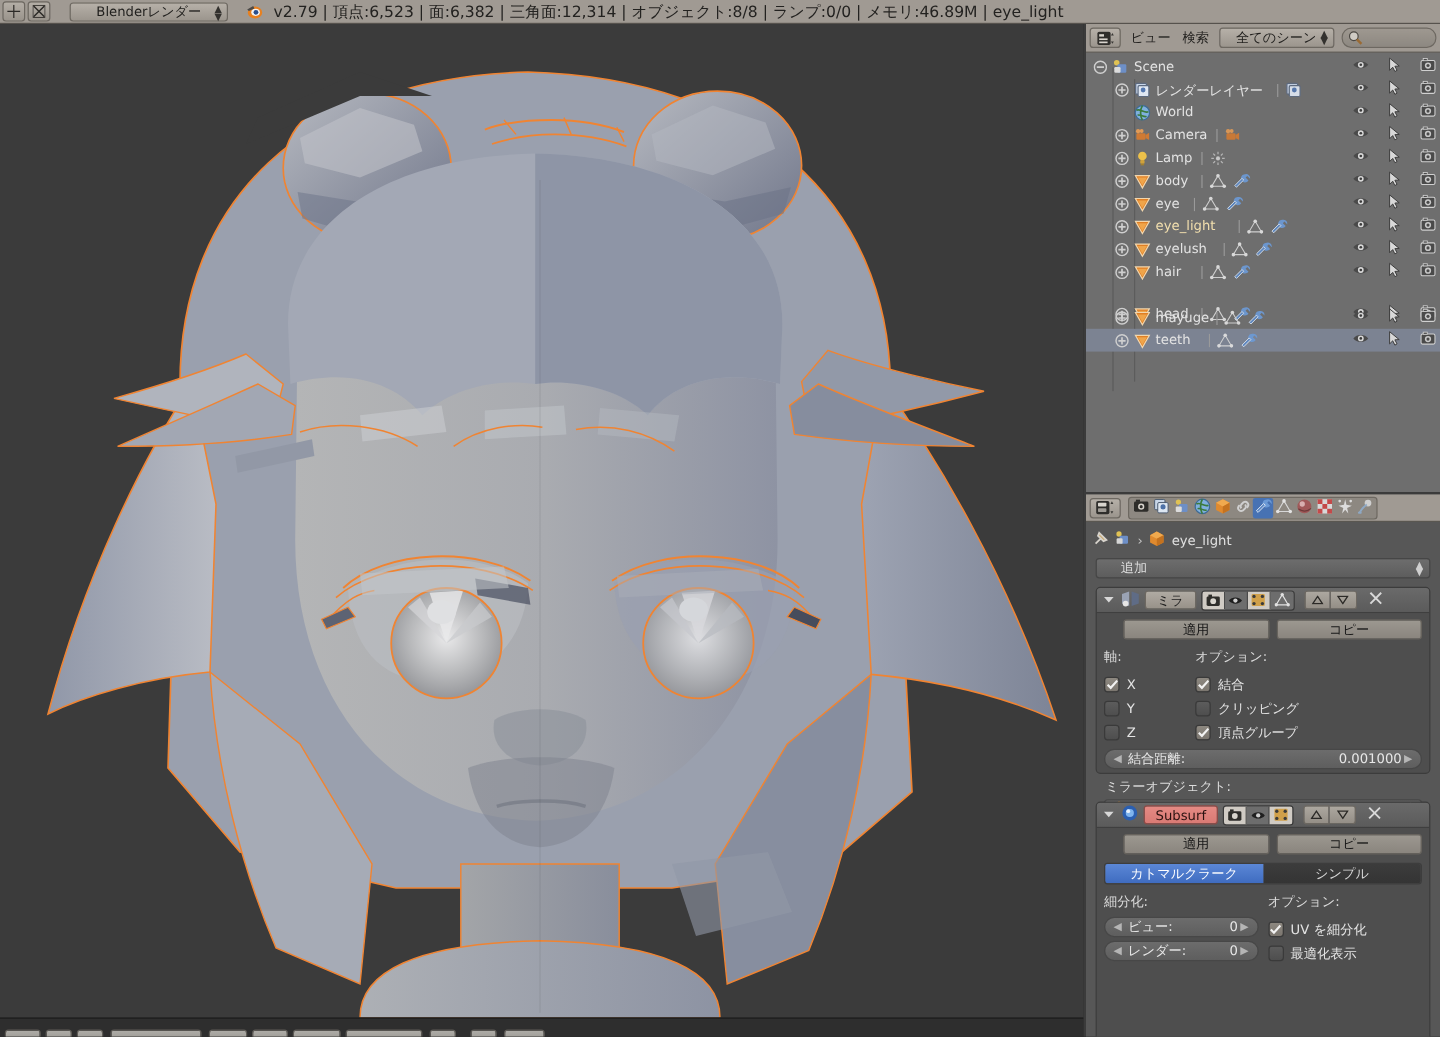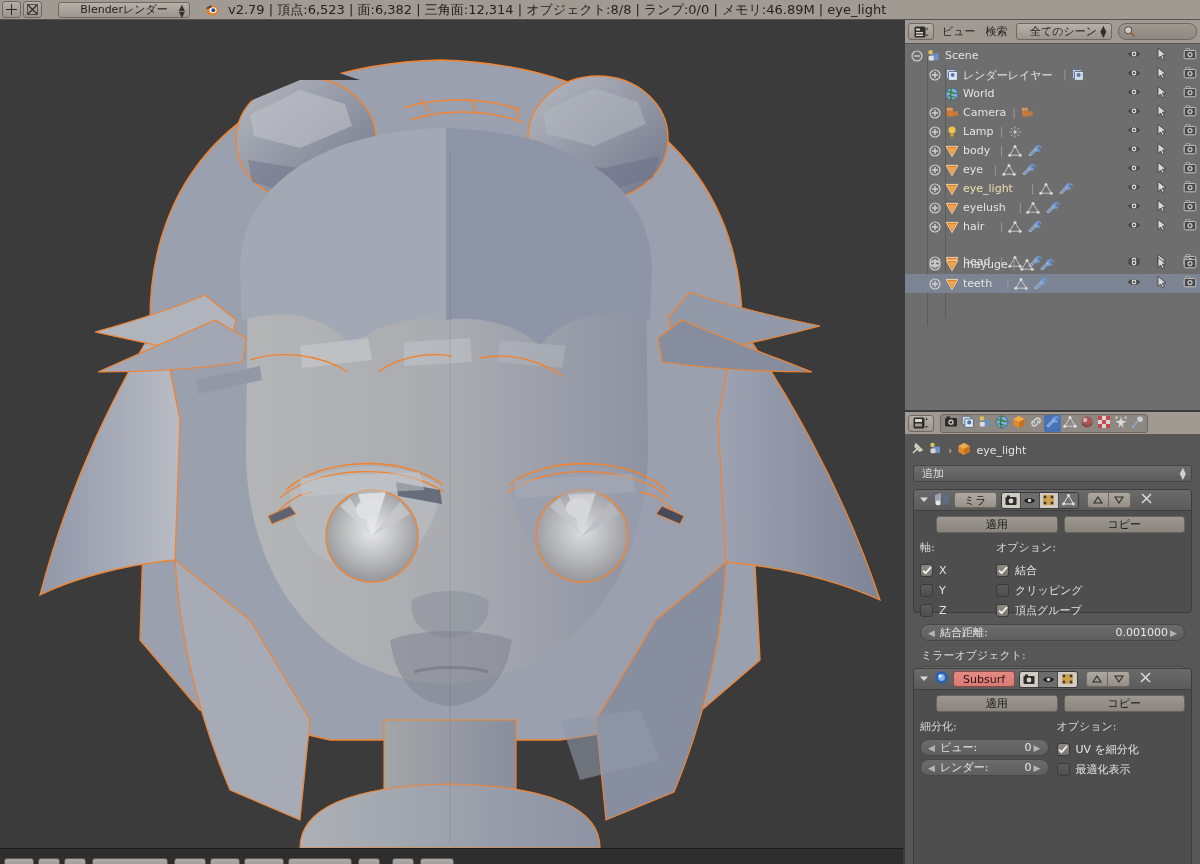--- a/index.html
+++ b/index.html
@@ -130,21 +130,21 @@
     background:#575757; overflow:hidden;
   }
   .breadcrumb{
     position:absolute; left:6px; top:6px; height:18px;
     display:flex;align-items:center;gap:5px; color:#e0e0e0;font-size:11px;
   }
   .addmod{
     position:absolute; left:8px; top:30px; width:279px; height:17px;
     background:linear-gradient(#6d6d6d,#5d5d5d);
     border:1px solid #464646; border-radius:3px;
-    display:flex;align-items:center; padding-left:8px;
+    display:flex;align-items:center; padding-left:20px;
     color:#ddd; font-size:11px; position:relative;
   }
   .addmod .updown{position:absolute;right:5px;top:2px;font-size:8px;line-height:6px;color:#cfcfcf;}
   .modpanel{
     position:absolute; left:8px; width:279px;
     background:#4e4e4e; border:1px solid #3c3c3c; border-radius:4px;
   }
   .mod-head{
     height:21px; display:flex;align-items:center;gap:4px; padding:0 4px;
     background:linear-gradient(#6a6a6a,#5b5b5b);
@@ -993,21 +993,21 @@
           </svg>
         </span>
         <span>eye_light</span>
       </div>
 
       <div class="addmod">
         <span>追加</span>
         <span class="updown">▲<br>▼</span>
       </div>
 
-      <div class="modpanel" style="top:54px;height:124px;">
+      <div class="modpanel" style="top:54px;height:156px;">
         <div class="mod-head">
           <span>
             <svg width="12" height="12" viewBox="0 0 12 12">
                 <path d="M2 4.5 L10 4.5 L6 9z" fill="#d8d8d8"></path>
               </svg>
           </span>
           <span>
             <svg width="16" height="14" viewBox="0 0 16 14">
               <path d="M1 3 L7 1 L7 13 L1 11z" fill="#9aa3b5"></path>
               <path d="M9 1 L15 3 L15 11 L9 13z" fill="#5f6c86"></path>
@@ -1206,20 +1206,24 @@
         </div>
         <div class="mod-body">
           <div class="btnrow">
             <div class="gbtn">
               <span>適用</span>
             </div>
             <div class="gbtn">
               <span>コピー</span>
             </div>
           </div>
+          <div class="segctl">
+            <div class="seg-on">カトマルクラーク</div>
+            <div class="seg-off">シンプル</div>
+          </div>
           <div style="display:flex;gap:8px;">
             <div style="flex:1;">
               <div class="seclabel">細分化:</div>
               <div class="numfield sm">
                 <span class="arr">◀</span>
                 <span class="lbl" style="margin-left:5px;">ビュー:</span>
                 <span class="val">0</span>
                 <span class="arr">▶</span>
               </div>
               <div class="numfield sm">

